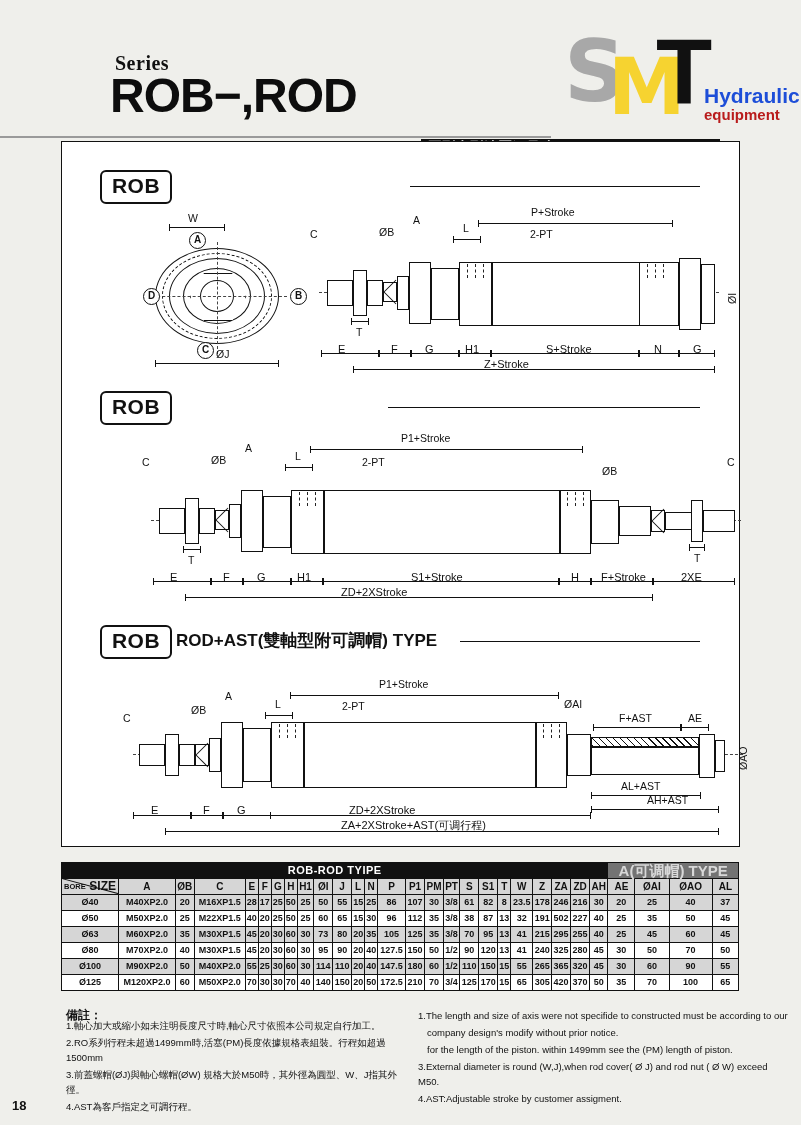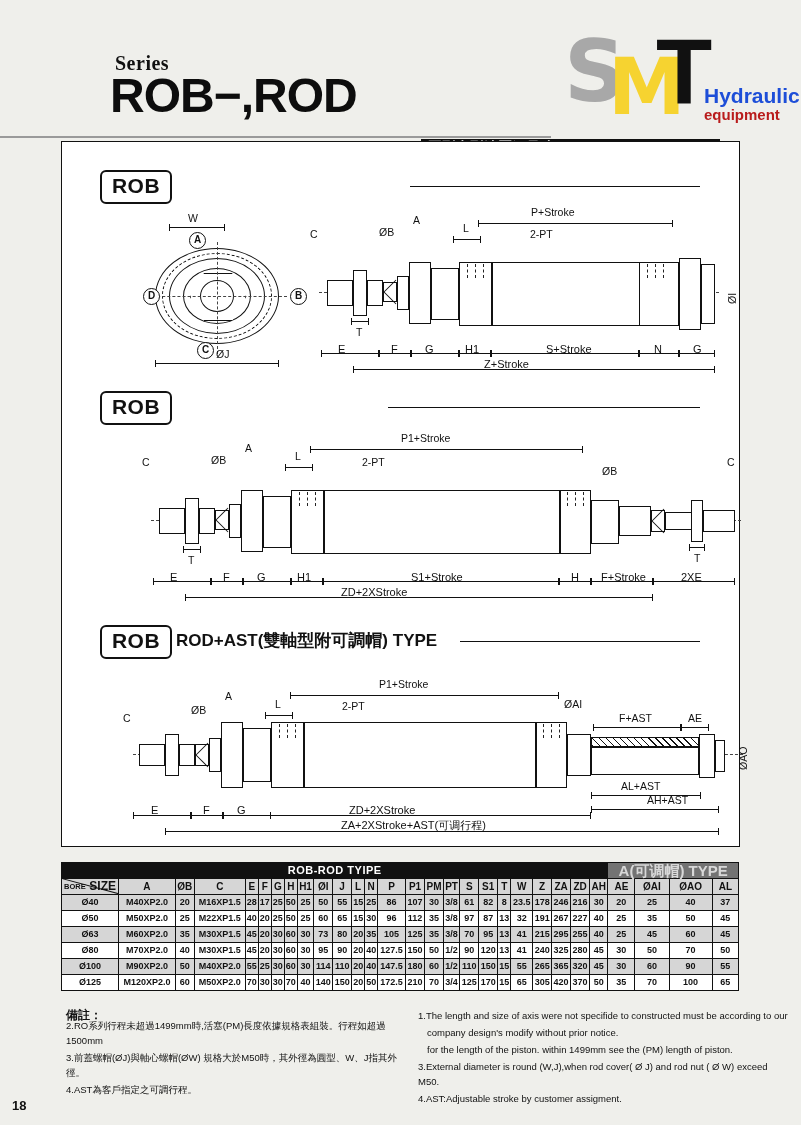--- a/index.html
+++ b/index.html
@@ -531,26 +531,26 @@
             <td>50</td>
             <td>25</td>
             <td>60</td>
             <td>65</td>
             <td>15</td>
             <td>30</td>
             <td>96</td>
             <td>112</td>
             <td>35</td>
             <td>3/8</td>
-            <td>97</td>
+            <td>38</td>
             <td>87</td>
             <td>13</td>
             <td>32</td>
             <td>191</td>
-            <td>267</td>
+            <td>502</td>
             <td>227</td>
             <td>40</td>
             <td>25</td>
             <td>35</td>
             <td>50</td>
             <td>45</td>
           </tr>
           <tr class="rowA">
             <td>Ø63</td>
             <td>M60XP2.0</td>
@@ -674,20 +674,21 @@
             <td>70</td>
             <td>100</td>
             <td>65</td>
           </tr>
         </tbody>
     </table>
   </div>
 
   <div class="note-head">備註：</div>
   <div class="notes notes-cn" style="top:1018px;">
+    <p>1.軸心加大或縮小如未注明長度尺寸時,軸心尺寸依照本公司規定自行加工。</p>
     <p>2.RO系列行程未超過1499mm時,活塞(PM)長度依據規格表組裝。行程如超過1500mm</p>
     <p>3.前蓋螺帽(ØJ)與軸心螺帽(ØW) 規格大於M50時，其外徑為圓型、W、J指其外徑。</p>
     <p>4.AST為客戶指定之可調行程。</p>
   </div>
   <div class="notes notes-en">
     <p>1.The length and size of axis were not specifide to constructed must be according to our</p>
     <p class="ind">company design's modify without prior notice.</p>
     <p class="ind">for the length of the piston. within 1499mm see the (PM) length of piston.</p>
     <p>3.External diameter is round (W,J),when rod cover( Ø J) and rod nut ( Ø W) exceed M50.</p>
     <p>4.AST:Adjustable stroke by customer assigment.</p>

